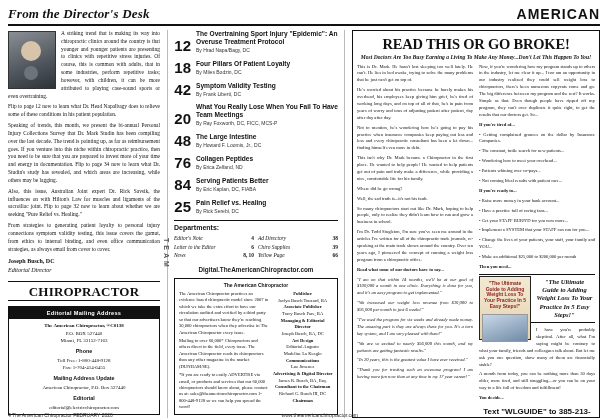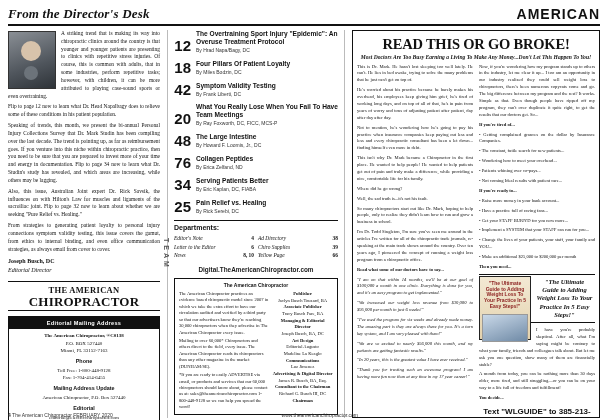--- a/index.html
+++ b/index.html
@@ -184,21 +184,20 @@
         <p>Speaking of trends, this month, we present the bi-annual Personal Injury Collections Survey that Dr. Mark Studin has been compiling over the last decade. The trend is pointing up, as far as reimbursement goes. If you venture into this niche within chiropractic practice, then you need to be sure that you are prepared to invest more of your time and energy in documentation. Flip to page 34 now to learn what Dr. Studin's study has revealed, and which areas are increasing, while others may be lagging.</p>
         <p>Also, this issue, Australian Joint expert Dr. Rick Savsik, the influences on with Hilton's Law for muscles and ligaments of the sacroiliac joint. Flip to page 32 now to learn about whether we are seeking "Pure Relief vs. Healing."</p>
         <p>From strategies to generating patient loyalty to personal injury connections symptom validity testing, this issue covers the gamut, from ethics to internal binding, and even office communication strategies, as always email from cover to cover.</p>
       </div>
       <div class="sig">
         <div>Joseph Busch, DC</div>
         <div class="ed">Editorial Director</div>
       </div>
 
       <div class="masthead-logo">
-        <div class="t1">THE AMERICAN</div>
         <div class="t2">CHIROPRACTOR</div>
       </div>
 
       <div class="infobox">
         <div class="hdr">Editorial Mailing Address</div>
         <div class="centerline sub">The American Chiropractor, ®C0138</div>
         <div class="centerline">P.O. BOX 527440</div>
         <div class="centerline">Miami, FL 33152-7163</div>
         <div class="mini-hdr">Phone</div>
         <div class="centerline">Toll Free: 1-800-448-9128</div>
@@ -249,21 +248,21 @@
         </div>
       </div>
       <div class="toc-item">
         <div class="toc-num">76</div>
         <div class="toc-body">
           <p class="toc-title">Collagen Peptides</p>
           <p class="toc-author">By Erica Zelfand, ND</p>
         </div>
       </div>
       <div class="toc-item">
-        <div class="toc-num">34</div>
+        <div class="toc-num">84</div>
         <div class="toc-body">
           <p class="toc-title">Serving Patients Better</p>
           <p class="toc-author">By Eric Kaplan, DC, FIABA</p>
         </div>
       </div>
       <div class="toc-item">
         <div class="toc-num">25</div>
         <div class="toc-body">
           <p class="toc-title">Pain Relief vs. Healing</p>
           <p class="toc-author">By Rick Serebi, DC</p>

